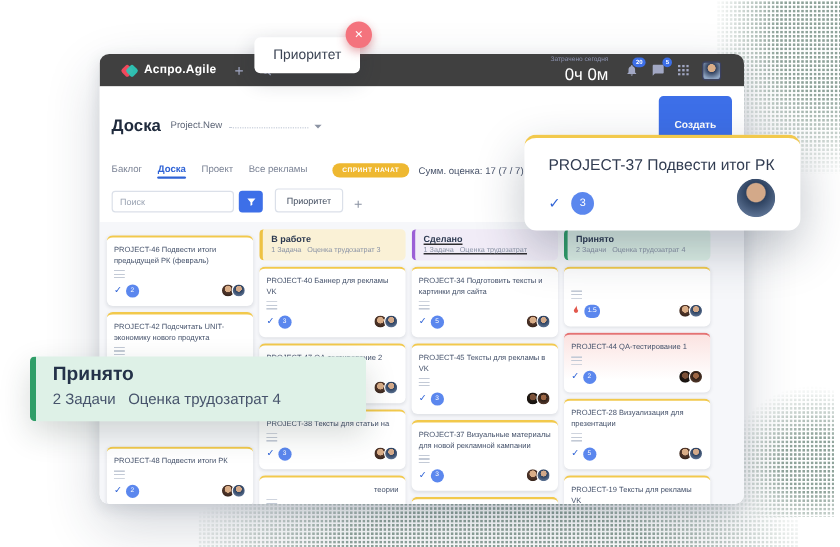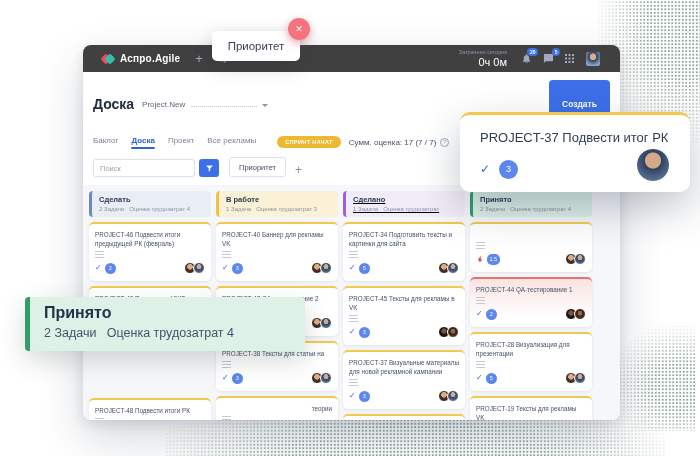--- a/index.html
+++ b/index.html
@@ -35,21 +35,21 @@
   .logo i { position:absolute; display:block; width:8px; height:8px; border-radius:2px; }
   .logo i:first-child { left:0; top:1.5px; background:#f0485c; transform:rotate(45deg); }
   .logo i:last-child  { left:4px; top:1.5px; background:#2cc5b6; transform:rotate(45deg); opacity:.95; }
   .brand { color:#fff; font-size:10px; font-weight:bold; margin-left:6px; letter-spacing:.2px; }
   .nav-plus { color:#a2a8c4; font-size:13px; font-weight:300; margin-left:15px; line-height:1; }
   .nav-ic { margin-left:14px; display:flex; align-items:center; }
   .nav-frag { color:#a2a8c4; font-size:8px; margin-left:14px; }
   .nav-right { margin-left:auto; display:flex; align-items:center; gap:11px; }
   .time { text-align:right; margin-right:3px; }
   .time-label { font-size:5.5px; color:#8d93b0; }
-  .time-value { font-size:11px; color:#fff; margin-top:1px; }
+  .time-value { font-size:14px; color:#fff; margin-top:1px; }
   .icon-wrap { position:relative; display:flex; }
   .count-badge { position:absolute; top:-5px; right:-6px; background:#3d6fe8; color:#fff;
     font-size:5px; font-weight:bold; padding:1.5px 2.5px; border-radius:6px; line-height:1; }
   .nav-avatar { width:16px; height:16px; border-radius:3px; border:1px solid #3a4060;
     background:radial-gradient(circle at 50% 34%, #d9ad88 27%, #32415e 31%, #8fa5c2 78%); }
 
   
   .header-area { background:#fff; padding:8px 10px 8px; flex:none; }
   .row1 { display:flex; align-items:center; }
   .page-title { font-size:14px; font-weight:bold; color:#202b3d; }
@@ -108,21 +108,21 @@
   .av.dm { background:radial-gradient(circle at 50% 40%, #7b5138 31%, #221a14 36%, #15110e 72%); }
   .av.df { background:radial-gradient(circle at 50% 42%, #9c6644 29%, #2e2018 34%, #53382a 72%); }
 
   
   .tooltip { position:absolute; left:212px; top:31px; width:88px; height:30px; background:#fff;
     border-radius:5px; box-shadow:0 6px 18px rgba(30,40,60,.22); display:flex; align-items:center;
     justify-content:center; z-index:6; font-size:11.5px; color:#3c4454; }
   .tooltip-close { position:absolute; top:-13px; right:-10px; width:22px; height:22px; border-radius:50%;
     background:#f4737d; color:#fff; font-size:9px; display:flex; align-items:center; justify-content:center;
     border:none; cursor:pointer; box-shadow:0 3px 8px rgba(200,60,70,.45); }
-  .popup { position:absolute; left:460px; top:112px; width:230px; height:80px; background:#fff;
+  .popup { position:absolute; left:437px; top:112px; width:230px; height:80px; background:#fff;
     border-radius:10px; border-top:3px solid #f2c94c; z-index:5; padding:15px 20px 0;
     box-shadow:0 16px 40px rgba(30,42,66,.28); }
   .popup-title { font-size:13px; color:#323d52; }
   .popup-foot { display:flex; align-items:center; margin-top:11px; }
   .popup-check { color:#2f63d6; font-size:12px; font-weight:bold; }
   .popup-est { width:19px; height:19px; border-radius:50%; background:#5b87ee; color:#fff; font-size:9px;
     display:flex; align-items:center; justify-content:center; margin-left:9px; }
   .popup-avatar { margin-left:auto; width:34px; height:34px; border-radius:50%; margin-top:-8px;
     background:radial-gradient(circle at 50% 34%, #d9ad88 27%, #32415e 31%, #8fa5c2 78%); }
   .callout { position:absolute; left:25px; top:297px; width:280px; height:54px; background:#def1e7;
@@ -217,24 +217,20 @@
             <path d="M3 4h18l-7 8v6l-4 2v-8L3 4z"></path>
           </svg>
       </button>
       <button class="priority-btn">Приоритет</button>
       <button class="add-col-btn">+</button>
     </div>
   </div>
 
   <div class="board" id="board">
       <div class="column">
-        <div class="col-header" style="border-left-color: rgb(106, 136, 201); background: rgb(233, 238, 245);">
-          <div class="col-title">Сделать</div>
-          <div class="col-meta">2 Задачи&nbsp;&nbsp;&nbsp;Оценка трудозатрат 4</div>
-        </div>
         <div class="cards">
           <div class="card">
             <div class="card-title">PROJECT-46 Подвести итоги предыдущей РК (февраль)</div>
             <div class="desc-ic"></div>
             <div class="card-foot">
               <div class="foot-left">
                 <span class="check">✓</span>
                 <span class="est">2</span>
               </div>
               <div class="avs">

